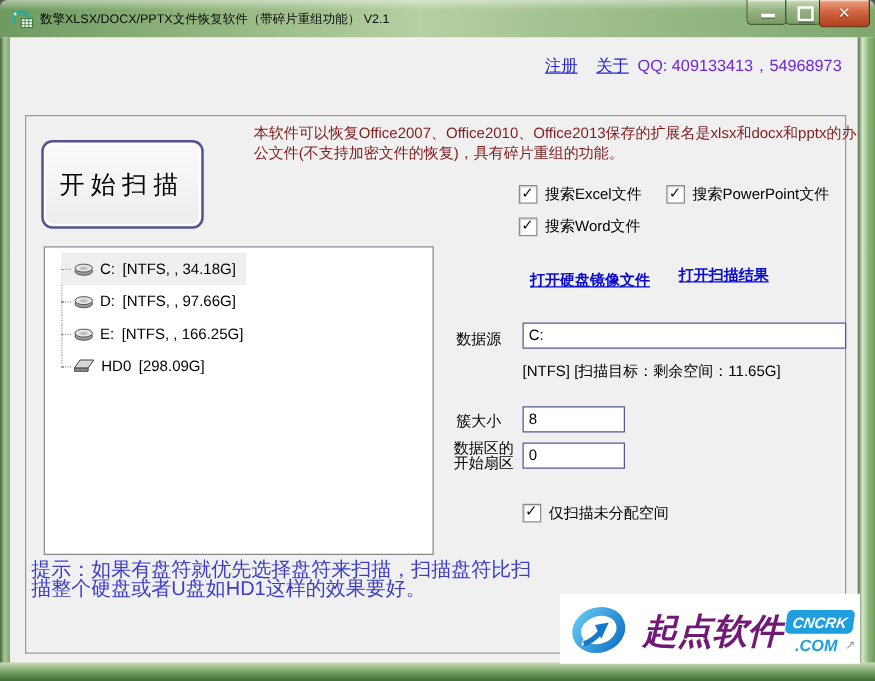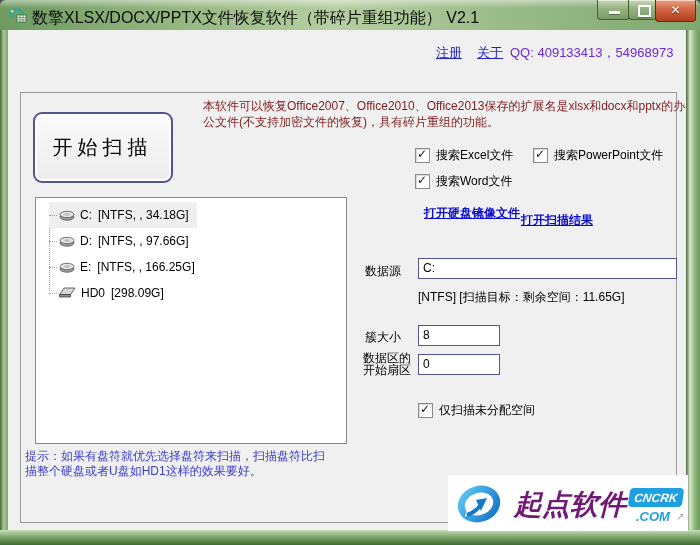--- a/index.html
+++ b/index.html
@@ -14,37 +14,37 @@
     background:linear-gradient(180deg,rgba(255,255,255,.45),rgba(255,255,255,0));border-radius:6px 6px 0 0;}
   .frame-left{position:absolute;left:0;top:30px;width:8px;height:515px;
     background:linear-gradient(90deg,#44663C 0%,#A9C796 45%,#7FA86C 100%);}
   .frame-right{position:absolute;right:0;top:30px;width:14px;height:515px;
     background:linear-gradient(90deg,#44663C 0%,#D7E7C8 28%,#8FB77C 62%,#6E9A5E 100%);}
   .frame-bottom{position:absolute;left:0;top:530px;width:700px;height:15px;
     background:linear-gradient(180deg,#C9DDBA 0%,#7FA86C 45%,#3F6B34 100%);}
   .client{position:absolute;left:8px;top:30px;width:678px;height:500px;background:#F0F0F0;}
   
   .app-icon{position:absolute;left:9px;top:7px;width:18px;height:16px;}
-  .win-title{position:absolute;left:32px;top:8px;font-size:16px;color:#0b0b0b;white-space:nowrap;}
+  .win-title{position:absolute;left:32px;top:8px;font-size:10px;color:#0b0b0b;white-space:nowrap;}
   .win-btn{position:absolute;top:0;height:19px;border:1px solid #3F5F35;border-top:none;
     border-radius:0 0 4px 4px;background:linear-gradient(180deg,#C9D9B6 0%,#95B281 45%,#7B9C66 100%);
     box-shadow:inset 0 1px 0 rgba(255,255,255,.55);cursor:pointer;}
   .btn-min{left:597px;width:31px;}
   .btn-max{left:628px;width:27px;}
   .btn-close{left:655px;width:39px;height:21px;border-color:#6E2410;
     background:linear-gradient(180deg,#EBA285 0%,#D26542 45%,#B03F1E 100%);}
   .glyph-min{position:absolute;left:50%;top:11px;width:11px;height:3px;margin-left:-5px;background:#fff;box-shadow:0 1px 0 rgba(0,0,0,.35);}
   .glyph-max{position:absolute;left:50%;top:5px;width:9px;height:8px;margin-left:-5px;border:2px solid #fff;box-shadow:0 1px 1px rgba(0,0,0,.3);}
   .glyph-close{position:absolute;left:0;right:0;top:3px;text-align:center;color:#fff;font-size:12px;font-weight:bold;text-shadow:0 1px 1px rgba(0,0,0,.5);}
   
   .hlink{position:absolute;font-size:13px;color:#2323CE;text-decoration:underline;cursor:pointer;white-space:nowrap;}
   .qq{position:absolute;font-size:13px;color:#6d28d9;white-space:nowrap;}
   
   .groupbox{position:absolute;left:12px;top:62px;width:655px;height:429px;border:1px solid #9A9A9A;background:transparent;}
-  .scan-btn{position:absolute;left:25px;top:82px;width:140px;height:71px;border:2px solid #54548E;border-radius:9px;
+  .scan-btn{position:absolute;left:25px;top:82px;width:130px;height:71px;border:2px solid #54548E;border-radius:9px;
     background:linear-gradient(180deg,#FBFBFB,#ECECEC);box-shadow:inset 0 0 0 2px #fff;
     font-size:20px;letter-spacing:5px;color:#000;display:flex;align-items:center;justify-content:center;
     padding-left:5px;cursor:pointer;font-family:inherit;}
   .desc{position:absolute;left:195px;top:68px;color:#7f1d1d;font-size:12px;line-height:16px;white-space:nowrap;}
   
   .cbrow{position:absolute;display:flex;align-items:center;gap:6px;font-size:12px;color:#000;white-space:nowrap;cursor:default;}
   .cb{width:13px;height:13px;background:#fff;border:1px solid #8B8B8B;box-shadow:inset 1px 1px 0 rgba(0,0,0,.15);position:relative;flex:none;}
   .cb::after{content:"✓";position:absolute;left:1px;top:-2px;font-size:12px;font-weight:bold;color:#101010;}
   .biglink{position:absolute;font-size:12px;font-weight:bold;color:#0909CF;text-decoration:underline;cursor:pointer;white-space:nowrap;}
   .flabel{position:absolute;font-size:12px;color:#000;white-space:nowrap;}
@@ -53,21 +53,21 @@
   
   .treebox{position:absolute;left:27px;top:167px;width:310px;height:245px;background:#fff;border:1px solid #828790;overflow:hidden;}
   .treerail{position:absolute;left:13px;top:14px;height:79px;border-left:1px dotted #9c9c9c;}
   .trow{position:relative;display:flex;align-items:center;height:26px;margin-left:13px;width:max-content;padding-right:8px;font-size:12px;color:#000;cursor:pointer;}
   .trow .stub{width:8px;border-top:1px dotted #9c9c9c;margin-right:2px;flex:none;}
   .trow .ticon{margin-right:5px;flex:none;display:flex;}
   .trow.sel{background:#EFEFEF;}
   .trow .tname{margin-right:6px;}
   .tree-pad{padding-top:4px;}
   
-  .hint{position:absolute;left:17px;top:419px;color:#3C3CC8;font-size:12px;line-height:15px;white-space:nowrap;}
+  .hint{position:absolute;left:17px;top:419px;color:#3C3CC8;font-size:16px;line-height:15px;white-space:nowrap;}
   
   .wm{position:absolute;left:448px;top:475px;width:240px;height:56px;background:#fff;z-index:6;}
   .wm-logo{position:absolute;left:7px;top:5px;}
   .wm-brand{position:absolute;left:66px;top:11px;font-size:28px;font-weight:bold;font-style:italic;color:#701a75;white-space:nowrap;letter-spacing:0px;}
   .wm-badge{position:absolute;left:181px;top:13px;width:54px;height:19px;background:#1E9FE0;border-radius:4px;
     transform:skewX(-8deg);display:flex;align-items:center;justify-content:center;color:#fff;
     font-size:12px;font-weight:bold;font-style:italic;}
   .wm-domain{position:absolute;left:188px;top:34px;color:#1E9FE0;font-size:13px;font-weight:bold;font-style:italic;white-space:nowrap;}
   .wm-mark{position:absolute;left:228px;top:36px;color:#9aa0a6;font-size:10px;}
 </style>
@@ -121,22 +121,22 @@
     </div>
     <div class="cbrow" style="left:407px;top:117px;">
       <span class="cb"></span>
       <span>搜索Excel文件</span>
     </div>
     <div class="cbrow" style="left:407px;top:143px;">
       <span class="cb"></span>
       <span>搜索Word文件</span>
     </div>
 
-    <span class="biglink" style="left:416px;top:175px;">打开硬盘镜像文件</span>
-    <span class="biglink" style="left:513px;top:182px;">打开扫描结果</span>
+    <span class="biglink" style="left:416px;top:186px;">打开硬盘镜像文件</span>
+    <span class="biglink" style="left:535px;top:182px;">打开扫描结果</span>
 
     <span class="flabel" style="left:357px;top:233px;">数据源</span>
     <div class="textbox" style="left:410px;top:228px;width:249px;height:19px;">C:</div>
     <span class="flabel" style="left:410px;top:259px;">[NTFS] [扫描目标：剩余空间：11.65G]</span>
 
     <span class="flabel" style="left:357px;top:299px;">簇大小</span>
     <div class="textbox" style="left:410px;top:295px;width:72px;height:19px;">8</div>
 
     <span class="flabel2" style="left:355px;top:322px;">数据区的</span>
     <span class="flabel2" style="left:355px;top:334px;">开始扇区</span>

